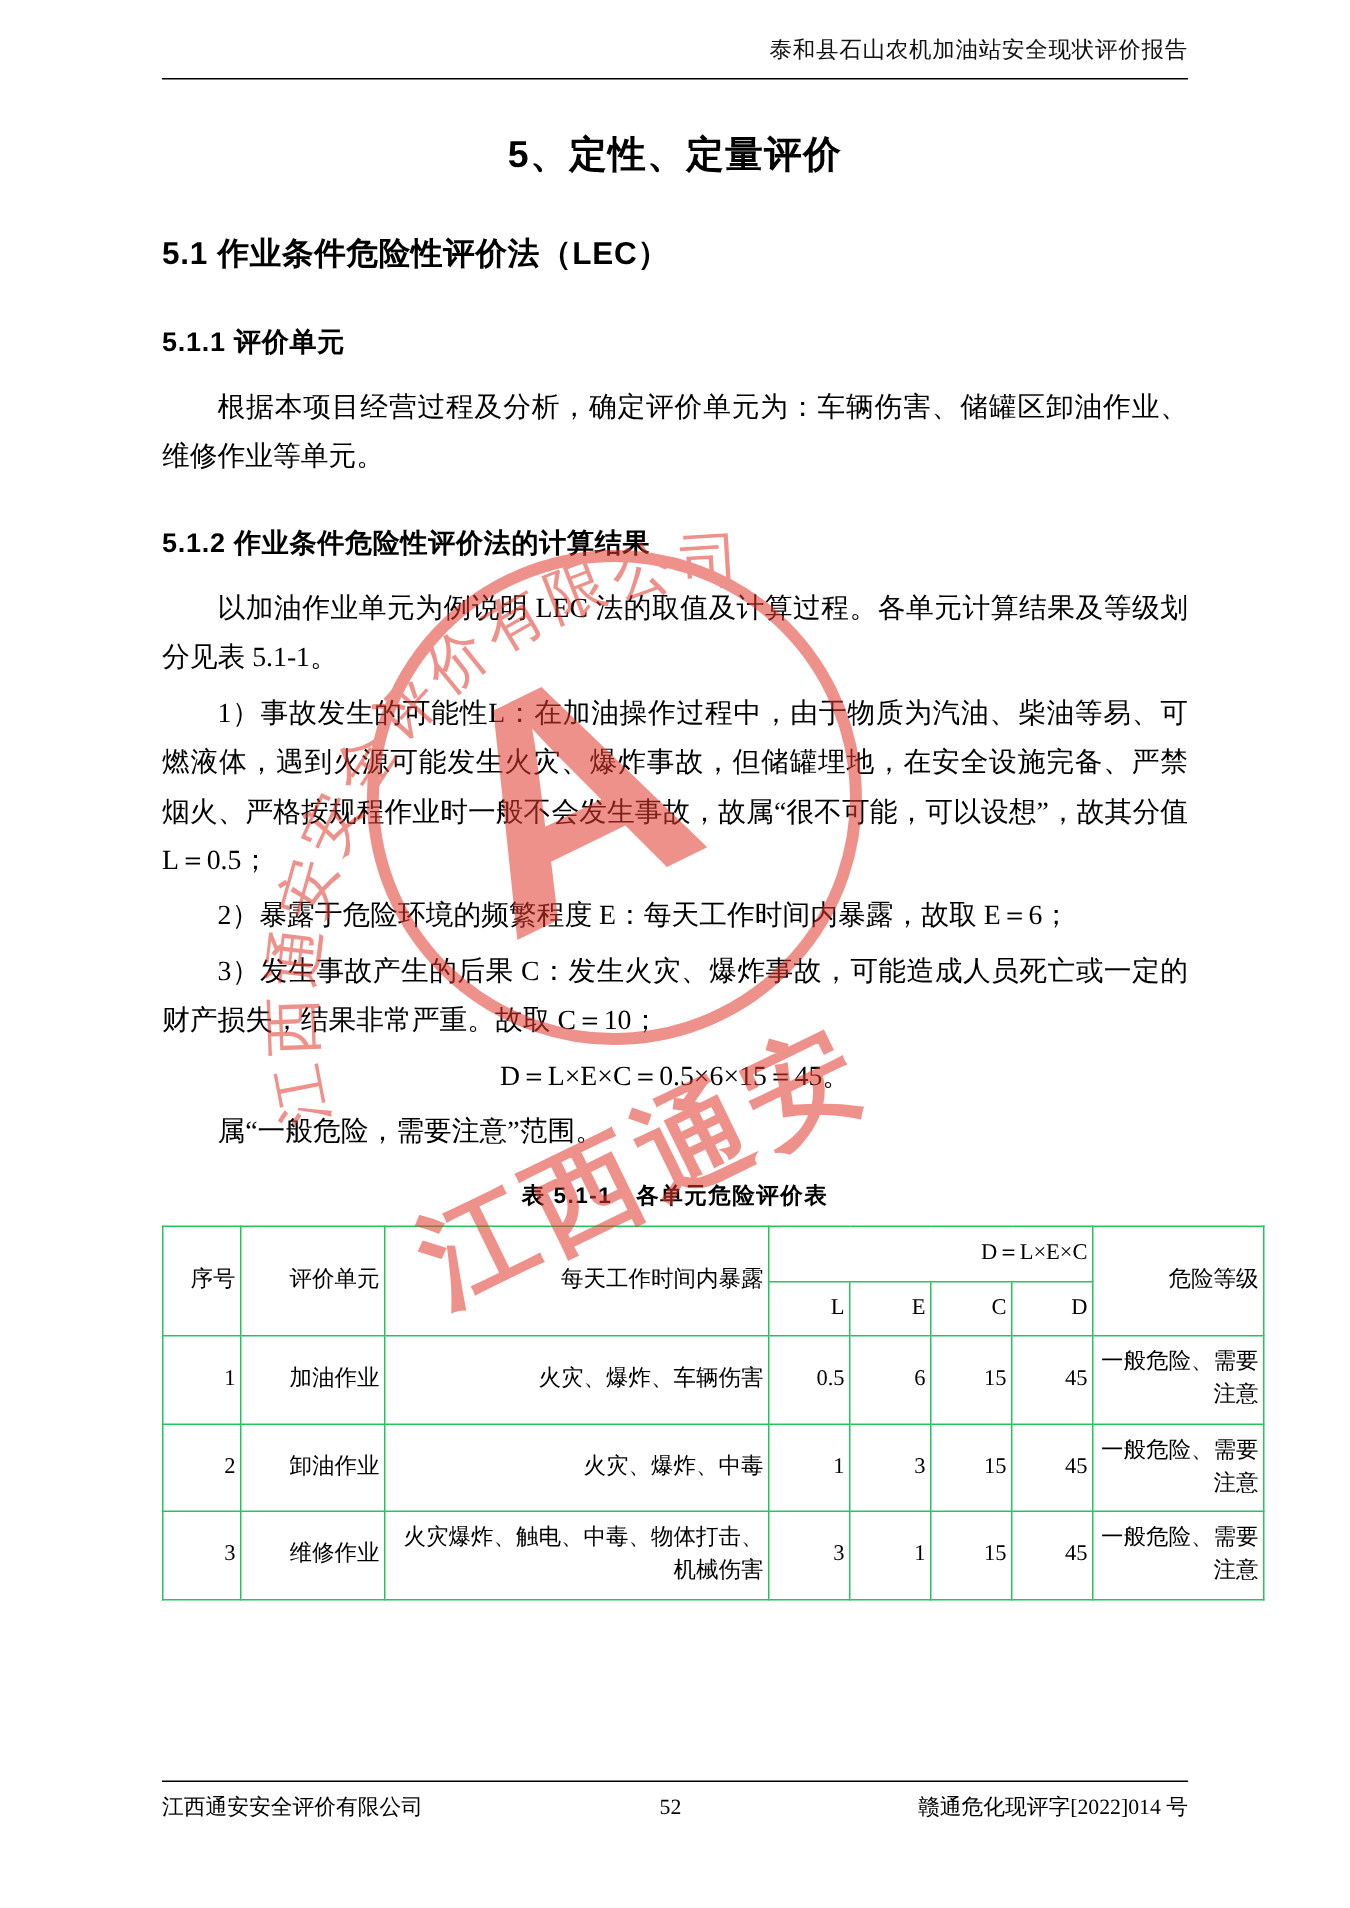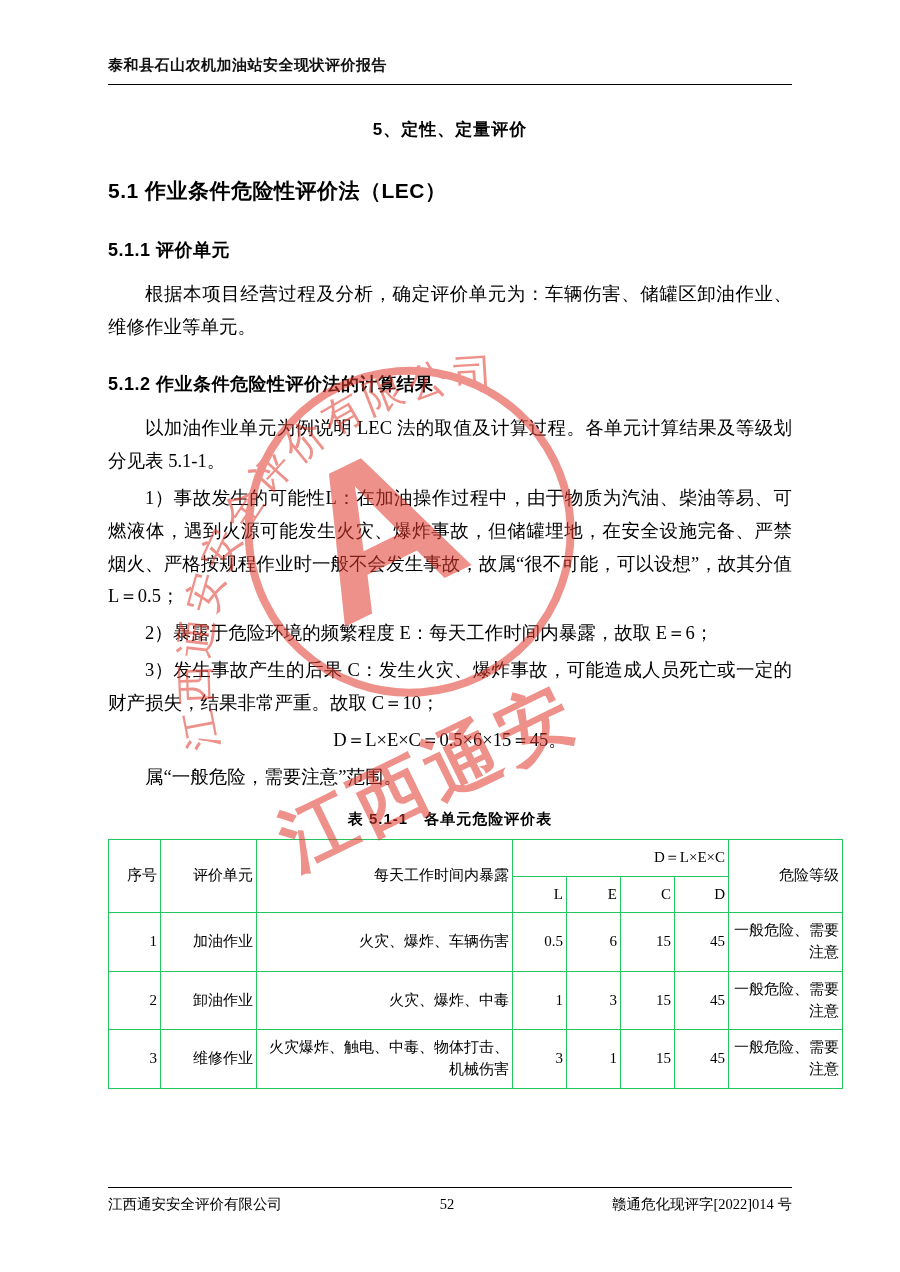--- a/index.html
+++ b/index.html
@@ -18,37 +18,36 @@
   .page {
     position: relative;
     width: 900px;
     height: 1272px;
     box-sizing: border-box;
     padding: 0 108px;
   }
 
   
   .doc-header {
-    text-align: left;
+    text-align: right;
     font-size: 15px;
     letter-spacing: 0.5px;
-    padding-top: 56px;
+    padding-top: 24px;
     color: #111;
-    font-weight: bold;
   }
   .header-rule {
     border: 0;
     border-top: 1px solid #000;
     margin: 9px 0 0 0;
   }
 
   
   h1.chapter-title {
     font-family: "Liberation Sans", "DejaVu Sans", sans-serif;
-    font-size: 17px;
+    font-size: 25px;
     font-weight: bold;
     text-align: center;
     margin: 33px 0 0 0;
     letter-spacing: 1px;
   }
   h2.section-title {
     font-family: "Liberation Sans", "DejaVu Sans", sans-serif;
     font-size: 21px;
     font-weight: bold;
     margin: 36px 0 16px 0;

